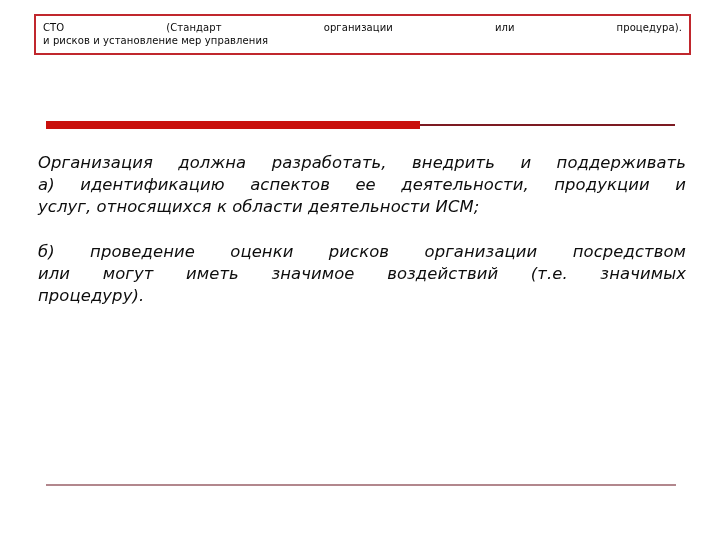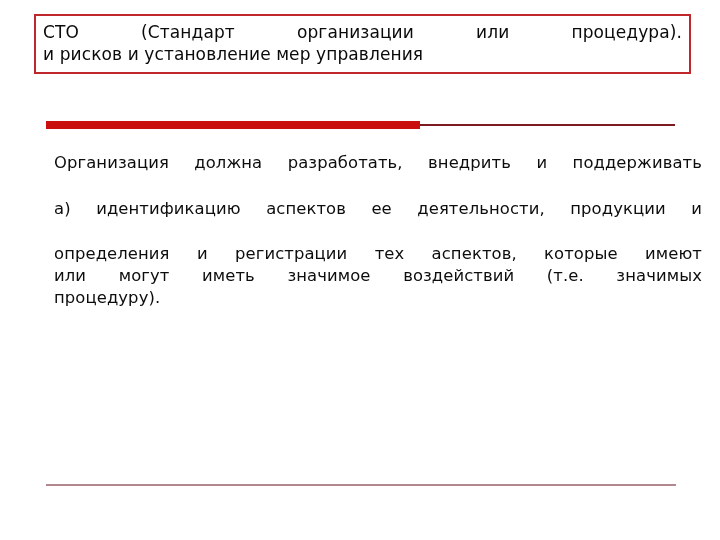--- a/index.html
+++ b/index.html
@@ -29,21 +29,21 @@
     left: 34px;
     top: 14px;
     width: 657px;
     box-sizing: border-box;
     border: 2px solid #c0272d;
     padding: 5px 7px 6px 7px;
     background: #ffffff;
   }
   .title-text {
     margin: 0;
-    font-size: 17px;
+    font-size: 10px;
     line-height: 1.31;
     text-align: justify;
     text-align-last: left;
     color: #0a0a0a;
     letter-spacing: 0.1px;
   }
   .title-text .ln {
     display: block;
   }
   .title-text .ln.just {
@@ -72,41 +72,42 @@
     left: 0;
     top: 0;
     width: 374px;
     height: 8px;
     background: #c9100c;
   }
 
   
   .body-copy {
     position: absolute;
-    left: 54px;
+    left: 38px;
     top: 152px;
     width: 648px;
+    font-style: italic;
   }
   .para {
     margin: 0;
     font-size: 16.4px;
     line-height: 1.345;
     text-align: justify;
     text-align-last: left;
     color: #0d0d0d;
     letter-spacing: 0.1px;
   }
   .para .ln {
     display: block;
   }
   .para .ln.just {
     text-align: justify;
     text-align-last: justify;
   }
-  .para.gap-a { margin-top: 24px; }
+  .para.gap-a { }
   .para.gap-b { margin-top: 23px; }
 
   
   .divider-bottom {
     position: absolute;
     left: 46px;
     top: 484px;
     width: 630px;
     height: 2px;
     background: #b2878d;
@@ -130,24 +131,25 @@
   </div>
 
   <div class="body-copy">
 
     <p class="para">
       <span class="ln just">Организация должна разработать, внедрить и поддерживать</span>
     </p>
 
     <p class="para gap-a">
       <span class="ln just">а) идентификацию аспектов ее деятельности, продукции и</span>
+      <span class="ln">услуг, относящихся к области деятельности ИСМ;</span>
     </p>
 
     <p class="para gap-b">
-      <span class="ln just">определения и регистрации тех аспектов, которые имеют</span>
+      <span class="ln just">б) проведение оценки рисков организации посредством</span>
       <span class="ln just">или могут иметь значимое воздействий (т.е. значимых</span>
       <span class="ln">процедуру).</span>
     </p>
 
   </div>
 
   <div class="divider-bottom" style="background: rgb(178, 135, 141);"></div>
 
 </div>
 

